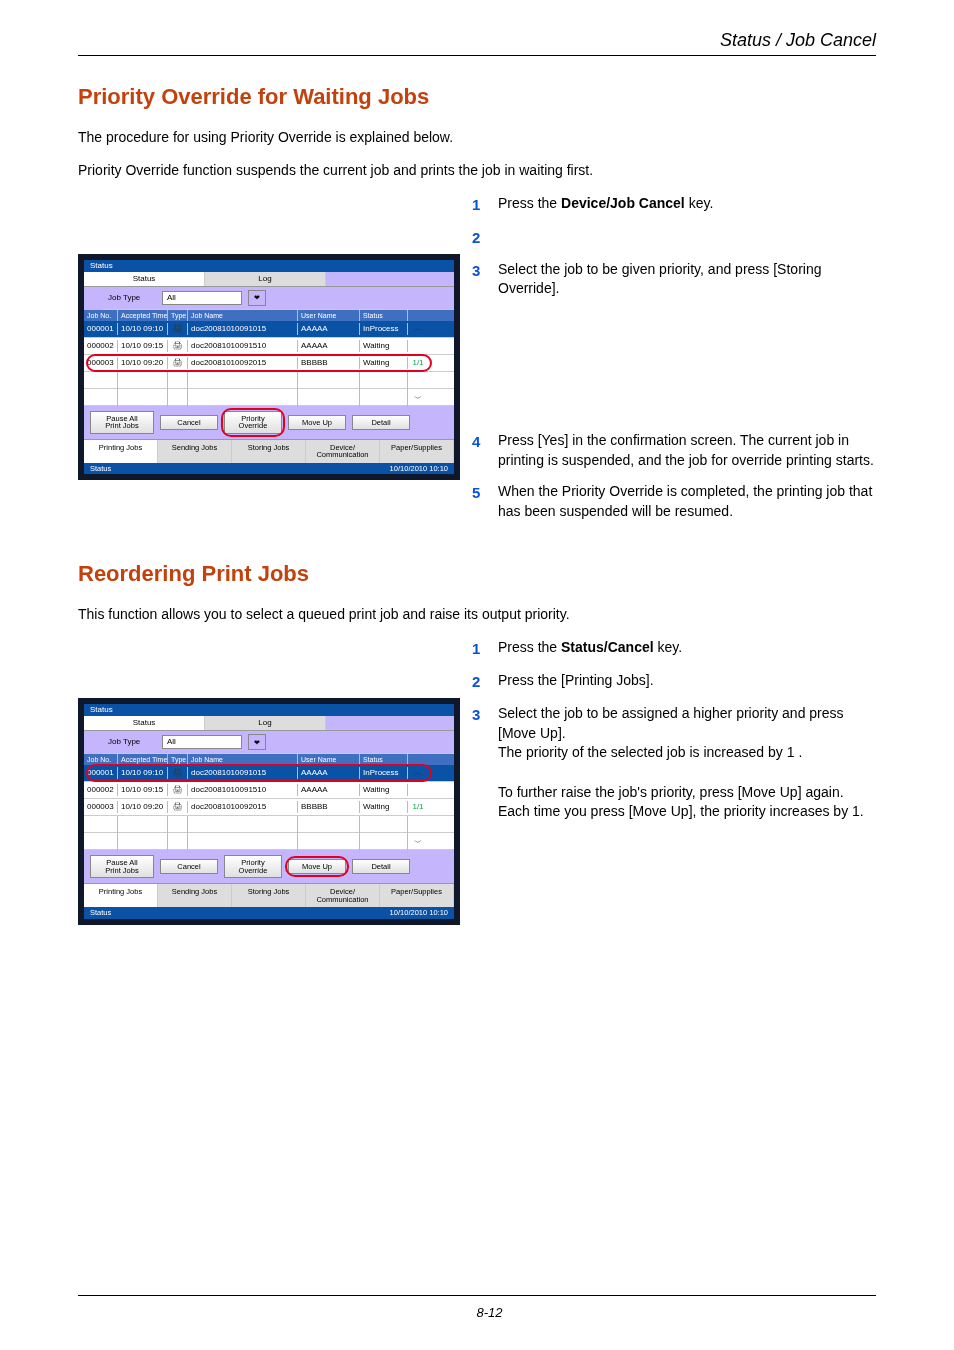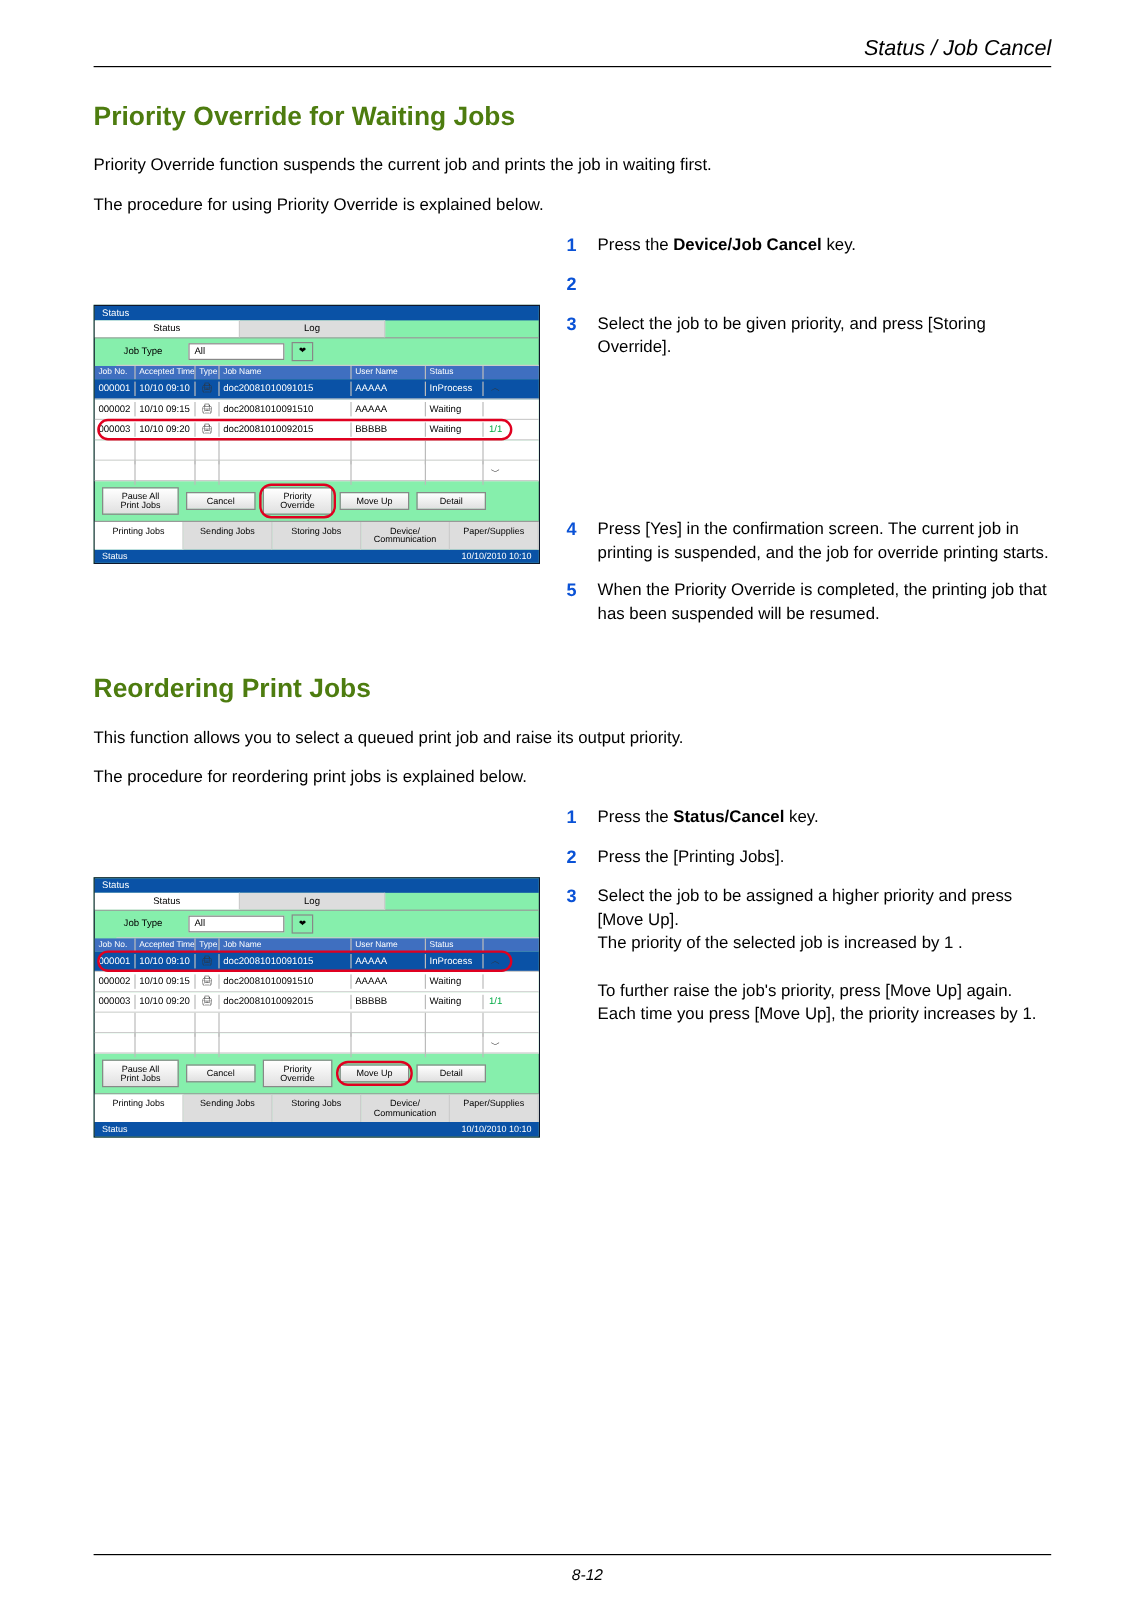--- a/index.html
+++ b/index.html
@@ -20,21 +20,21 @@
   }
   .hdr-right {
     text-align: right;
     font-style: italic;
     font-size: 18px;
     padding-bottom: 4px;
     border-bottom: 1px solid #000;
     margin-bottom: 28px;
   }
   h1.sec {
-    color: #4d7c0f;
+    color: #c2410c;
     font-size: 22px;
     font-weight: bold;
     margin: 0 0 18px 0;
   }
   p.body {
     margin: 0 0 14px 0;
     line-height: 1.35;
   }
   .two-col {
     display: flex;
@@ -58,22 +58,22 @@
     flex: 0 0 26px;
   }
   ol.steps > li .txt { flex: 1; }
   .spacer-lg { height: 120px; }
 
   
   .panel {
     width: 370px;
     font-size: 8px;
     color: #000;
-    border: 1px solid #0f172a;
-    background: #86efac;
+    border: 6px solid #0f172a;
+    background: #c4b5fd;
     line-height: 1;
   }
   .panel .titlebar {
     background: #0a52a6;
     color: #fff;
     font-size: 8px;
     padding: 2px 6px;
   }
   .tabs1 {
     display: flex;
@@ -184,22 +184,22 @@
   }
 </style>
 </head>
 <body>
 
 <div class="page">
 
   <div class="hdr-right">Status / Job Cancel</div>
 
   <h1 class="sec">Priority Override for Waiting Jobs</h1>
+  <p class="body">The procedure for using Priority Override is explained below.</p>
   <p class="body">Priority Override function suspends the current job and prints the job in waiting first.</p>
-  <p class="body">The procedure for using Priority Override is explained below.</p>
 
   <div class="two-col">
     <div class="left-col">
       <div style="height:60px"></div>
 
       <div class="panel rel">
         <div class="titlebar">Status</div>
         <div class="tabs1">
           <div class="tab">Status</div>
           <div class="tab inactive">Log</div>
@@ -322,21 +322,20 @@
             <span class="txt">When the Priority Override is completed, the printing job that has been suspended will be resumed.</span>
           </li>
       </ol>
     </div>
   </div>
 
   <div style="height:28px"></div>
 
   <h1 class="sec">Reordering Print Jobs</h1>
   <p class="body">This function allows you to select a queued print job and raise its output priority.</p>
-  <p class="body">The procedure for reordering print jobs is explained below.</p>
 
   <div class="two-col">
     <div class="left-col">
       <div style="height:60px"></div>
 
       <div class="panel rel">
         <div class="titlebar">Status</div>
         <div class="tabs1">
           <div class="tab">Status</div>
           <div class="tab inactive">Log</div>

